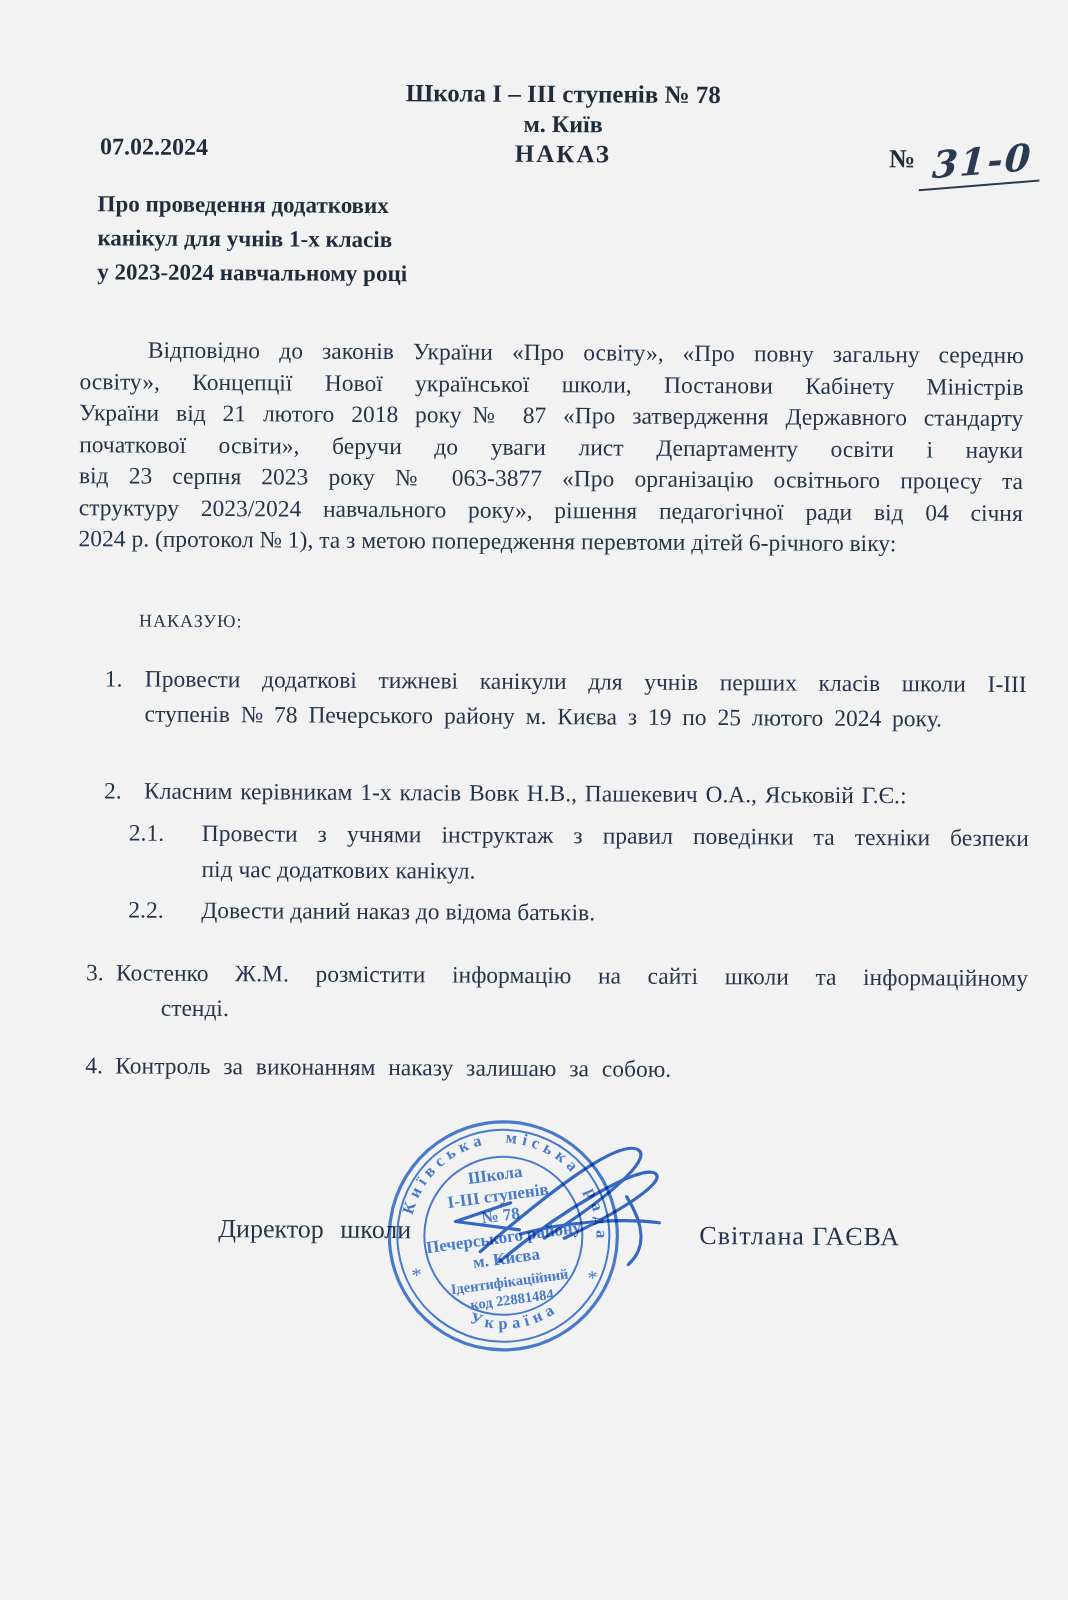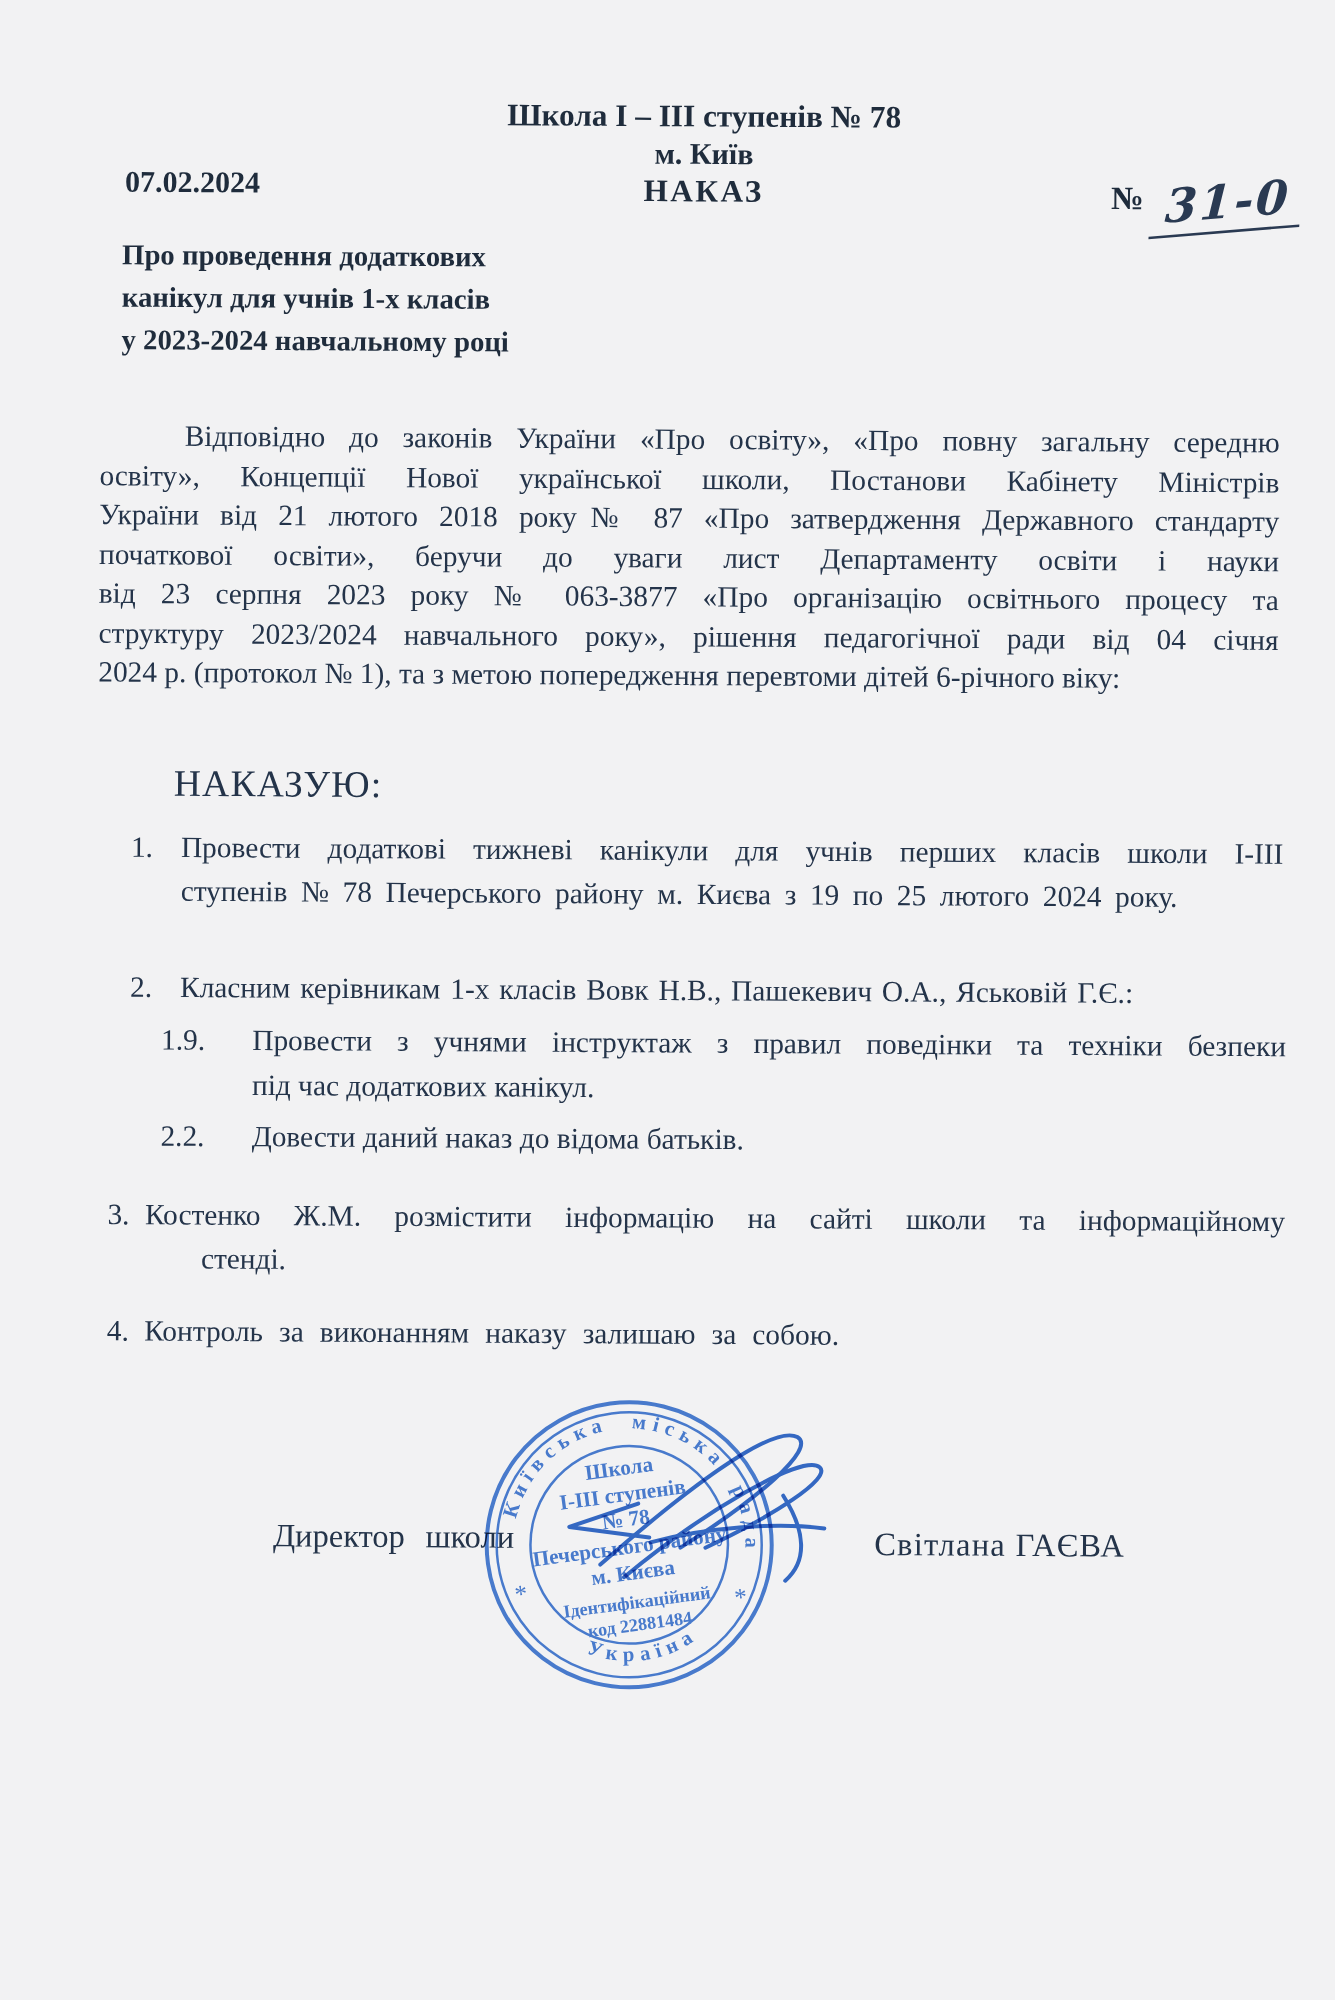--- a/index.html
+++ b/index.html
@@ -57,35 +57,35 @@
   <div class="abs body-text" style="left:78px;top:337px;width:944px;">
     <div class="just" style="text-indent:68px;">Відповідно  до законів України «Про освіту», «Про повну загальну середню</div>
     <div class="just">освіту», Концепції Нової української школи, Постанови Кабінету Міністрів</div>
     <div class="just">України від 21 лютого 2018 року№ 87 «Про затвердження Державного стандарту</div>
     <div class="just">початкової освіти», беручи до уваги лист Департаменту освіти і науки</div>
     <div class="just">від 23 серпня 2023 року № 063-3877 «Про організацію освітнього процесу та</div>
     <div class="just">структуру 2023/2024 навчального року», рішення педагогічної ради від 04 січня</div>
     <div>2024 р. (протокол № 1),  та з метою попередження перевтоми дітей 6-річного віку:</div>
   </div>
 
-  <div class="abs" style="left:139px;top:613px;font-size:30px;letter-spacing:1px;">НАКАЗУЮ:</div>
+  <div class="abs" style="left:139px;top:613px;font-size:18px;letter-spacing:1px;">НАКАЗУЮ:</div>
 
   <div class="abs body-text" style="left:105px;top:666px;width:922px;">
     <span class="num">1.</span>
     <div class="just" style="margin-left:40px;">Провести додаткові тижневі канікули для учнів перших класів школи І-ІІІ</div>
     <div style="margin-left:40px;word-spacing:5px;margin-top:3px;">ступенів № 78 Печерського району м. Києва з 19 по 25 лютого 2024 року.</div>
   </div>
 
   <div class="abs body-text" style="left:105px;top:778px;width:930px;">
     <span class="num">2.</span>
     <div style="margin-left:40px;word-spacing:2px;">Класним керівникам 1-х класів Вовк Н.В., Пашекевич О.А., Яськовій Г.Є.:</div>
   </div>
 
   <div class="abs body-text" style="left:130px;top:820px;width:900px;">
-    <span class="num">1.9.</span>
+    <span class="num">2.1.</span>
     <div class="just" style="margin-left:73px;">Провести з учнями інструктаж з правил поведінки та техніки безпеки</div>
     <div style="margin-left:73px;margin-top:4px;">під час додаткових канікул.</div>
   </div>
 
   <div class="abs body-text" style="left:130px;top:897px;width:900px;">
     <span class="num">2.2.</span>
     <div style="margin-left:73px;">Довести даний наказ до відома батьків.</div>
   </div>
 
   <div class="abs body-text" style="left:88px;top:960px;width:942px;">

